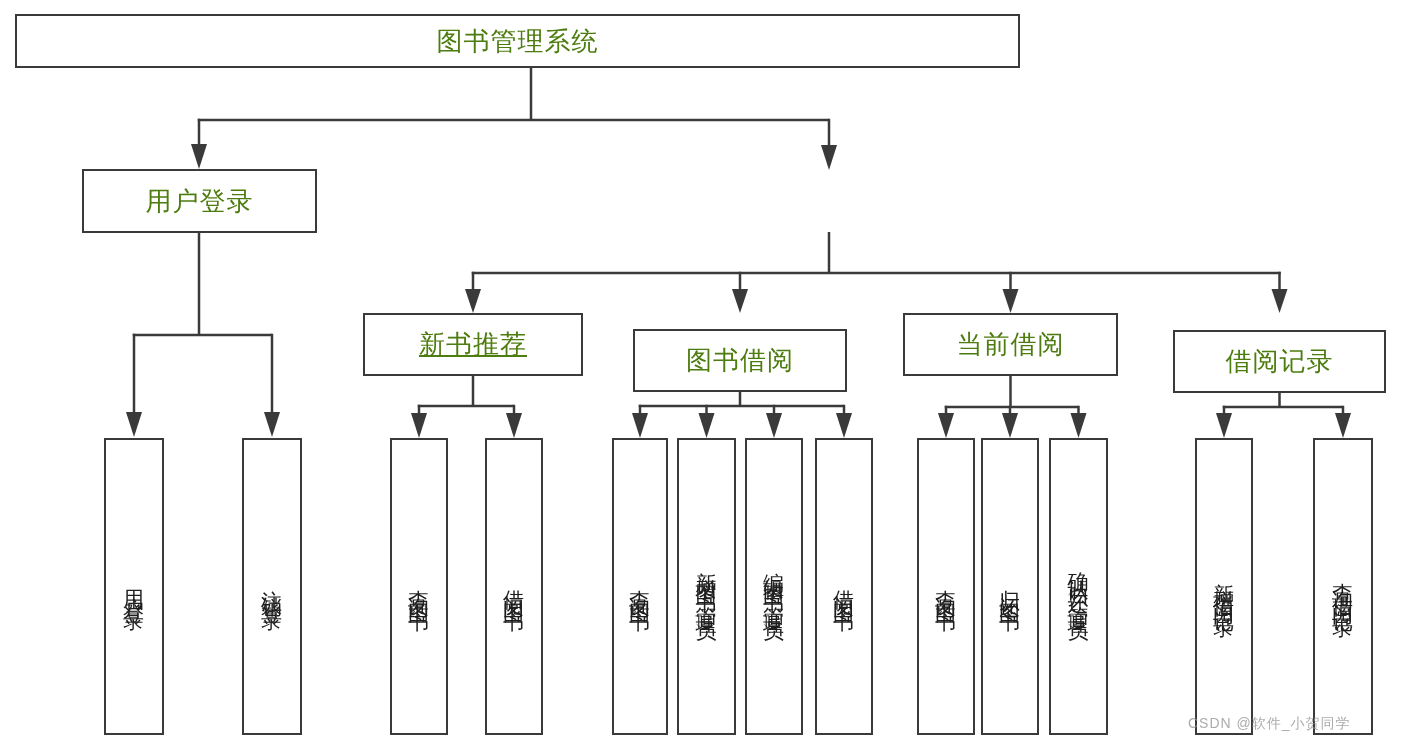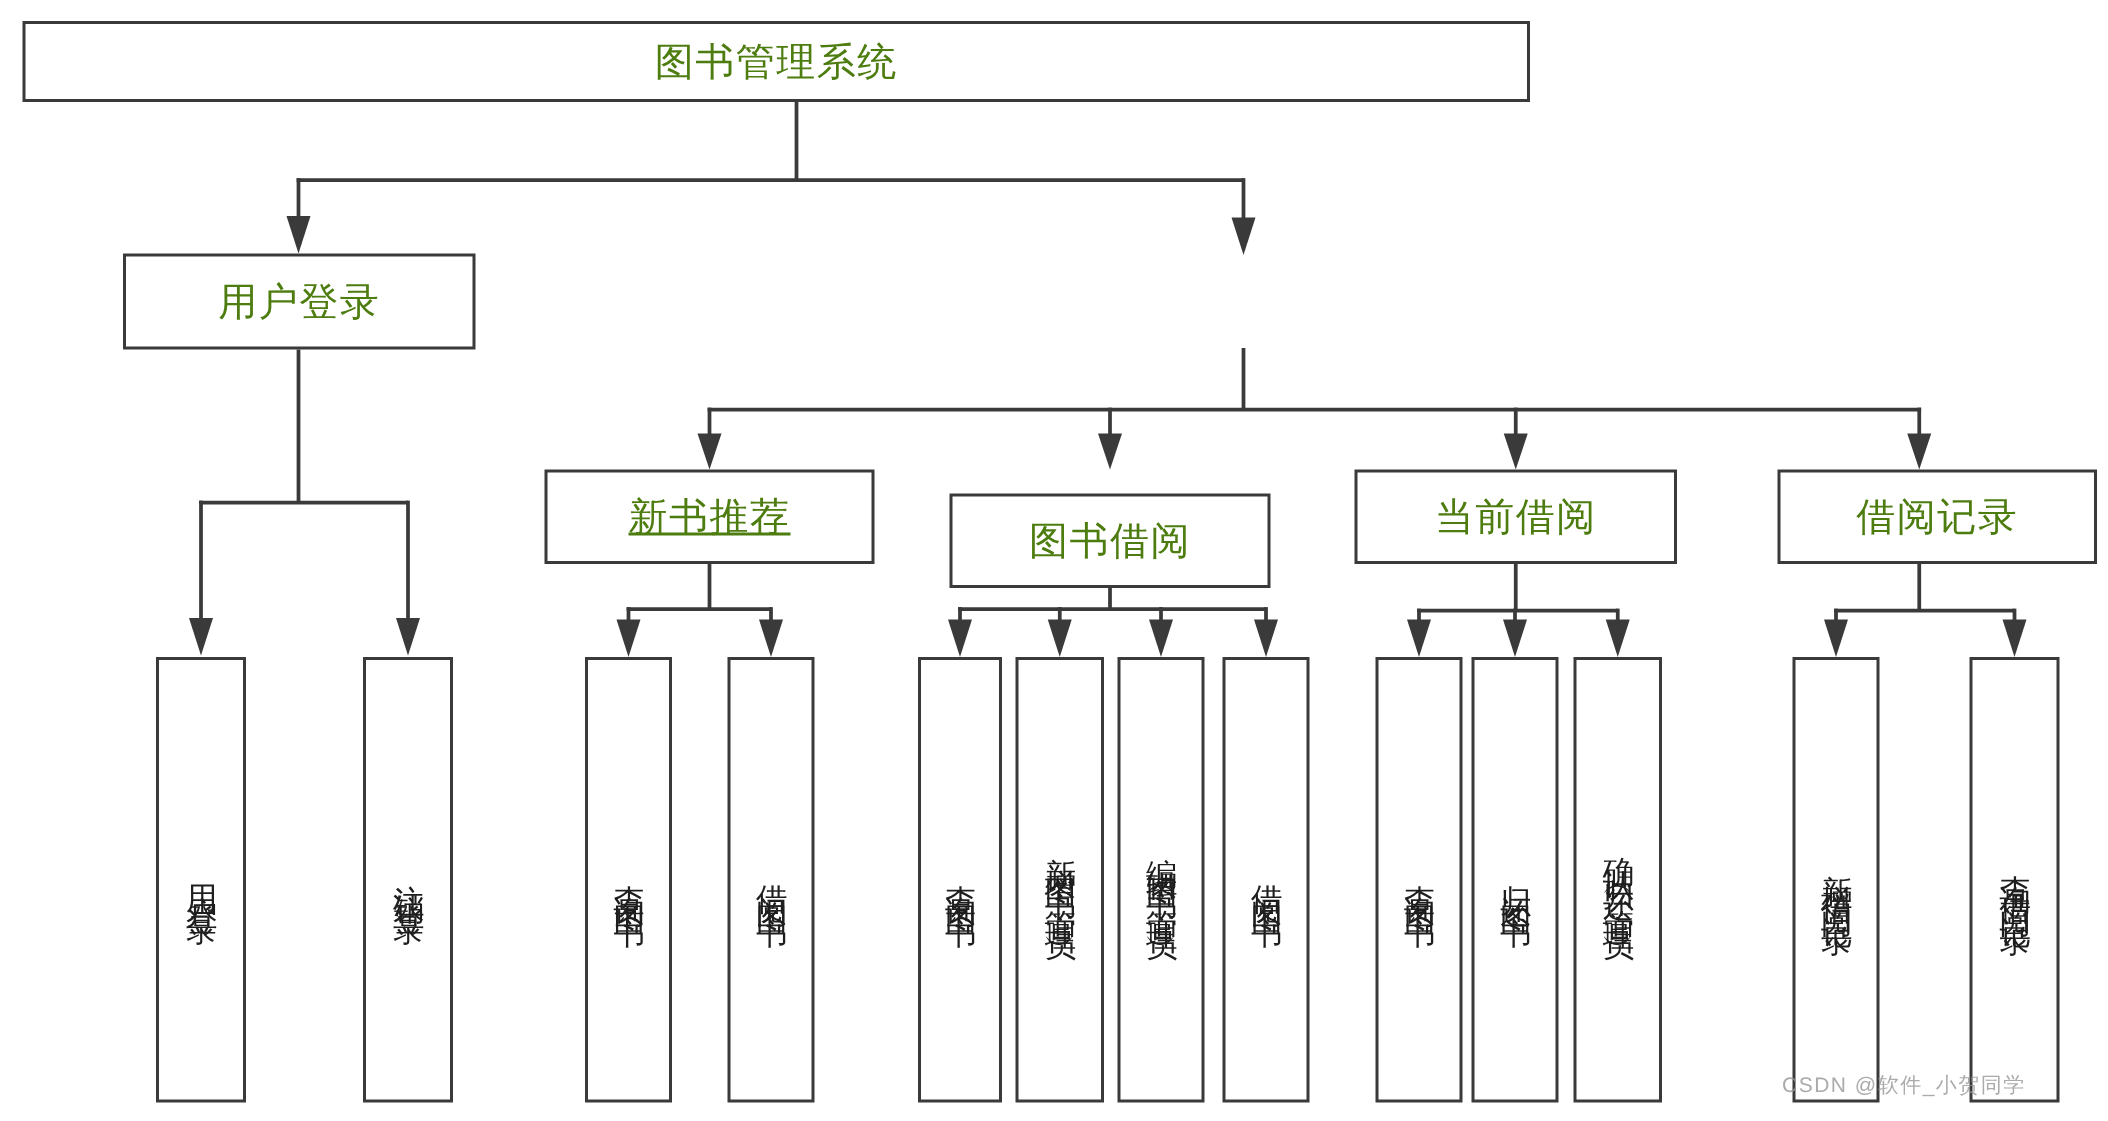--- a/index.html
+++ b/index.html
@@ -34,21 +34,21 @@
     font-size:14px;color:rgba(148,148,148,0.78);
     letter-spacing:1px;white-space:nowrap;z-index:3;
   }
   
   .n-root{left:15px;top:14px;width:1005px;height:54px;}
   .n-login{left:82px;top:169px;width:235px;height:64px;}
   .n-mgmt{left:712px;top:170px;width:234px;height:63px;}
   .n-newbook{left:363px;top:313px;width:220px;height:63px;text-decoration:underline;}
   .n-borrow{left:633px;top:313px;width:214px;height:63px;margin-top:16px;}
   .n-current{left:903px;top:313px;width:215px;height:63px;text-align:center;}
-  .n-records{left:1173px;top:313px;width:213px;height:63px;margin-left:12px;}
+  .n-records{left:1173px;top:330px;width:213px;height:63px;}
   .n-a1{left:104px;width:60px;}
   .n-a2{left:242px;width:60px;}
   .n-b1{left:390px;width:58px;}
   .n-b2{left:485px;width:58px;}
   .n-c1{left:612px;width:56px;}
   .n-c2{left:677px;width:59px;}
   .n-c3{left:745px;width:58px;}
   .n-c4{left:815px;width:58px;}
   .n-d1{left:917px;width:58px;}
   .n-d2{left:981px;width:58px;}

